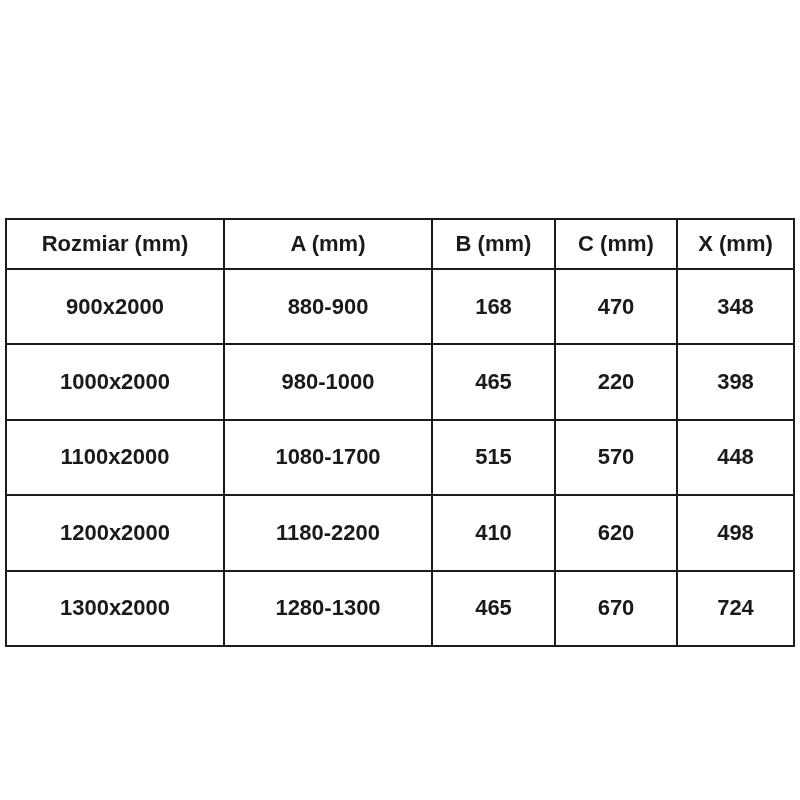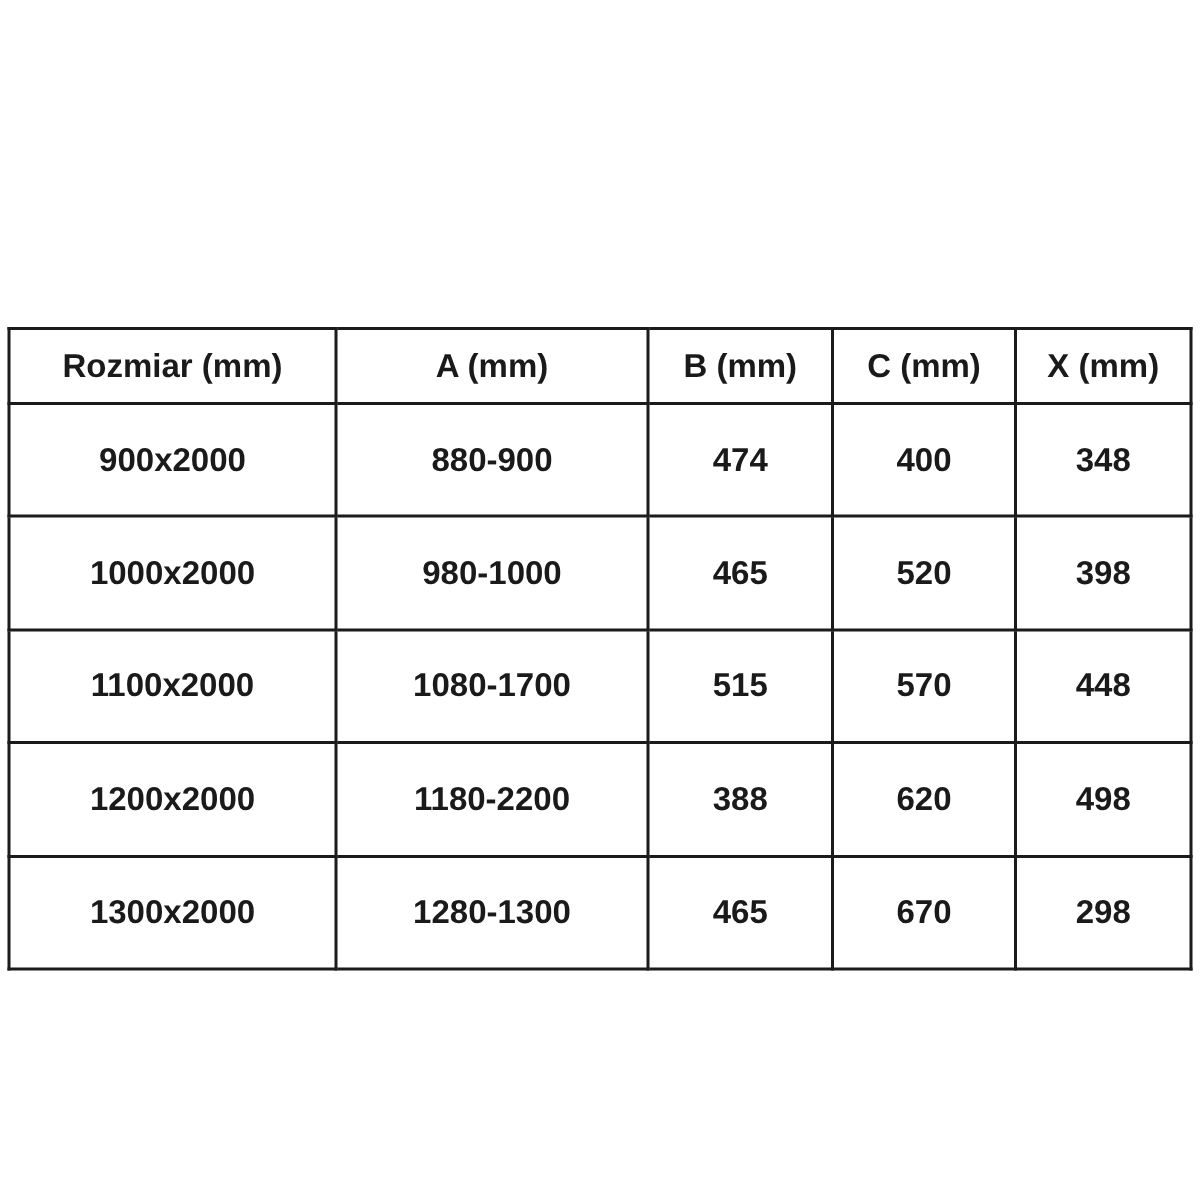--- a/index.html
+++ b/index.html
@@ -66,47 +66,47 @@
         <th>A (mm)</th>
         <th>B (mm)</th>
         <th>C (mm)</th>
         <th>X (mm)</th>
       </tr>
     </thead>
     <tbody>
       <tr>
         <td>900x2000</td>
         <td>880-900</td>
-        <td>474</td>
-        <td>400</td>
+        <td>168</td>
+        <td>470</td>
         <td>348</td>
       </tr>
       <tr>
         <td>1000x2000</td>
         <td>980-1000</td>
         <td>465</td>
-        <td>520</td>
+        <td>220</td>
         <td>398</td>
       </tr>
       <tr>
         <td>1100x2000</td>
         <td>1080-1700</td>
         <td>515</td>
         <td>570</td>
         <td>448</td>
       </tr>
       <tr>
         <td>1200x2000</td>
         <td>1180-2200</td>
-        <td>388</td>
+        <td>410</td>
         <td>620</td>
         <td>498</td>
       </tr>
       <tr>
         <td>1300x2000</td>
         <td>1280-1300</td>
         <td>465</td>
         <td>670</td>
-        <td>298</td>
+        <td>724</td>
       </tr>
     </tbody>
   </table>
 </div>
 
 </body></html>

